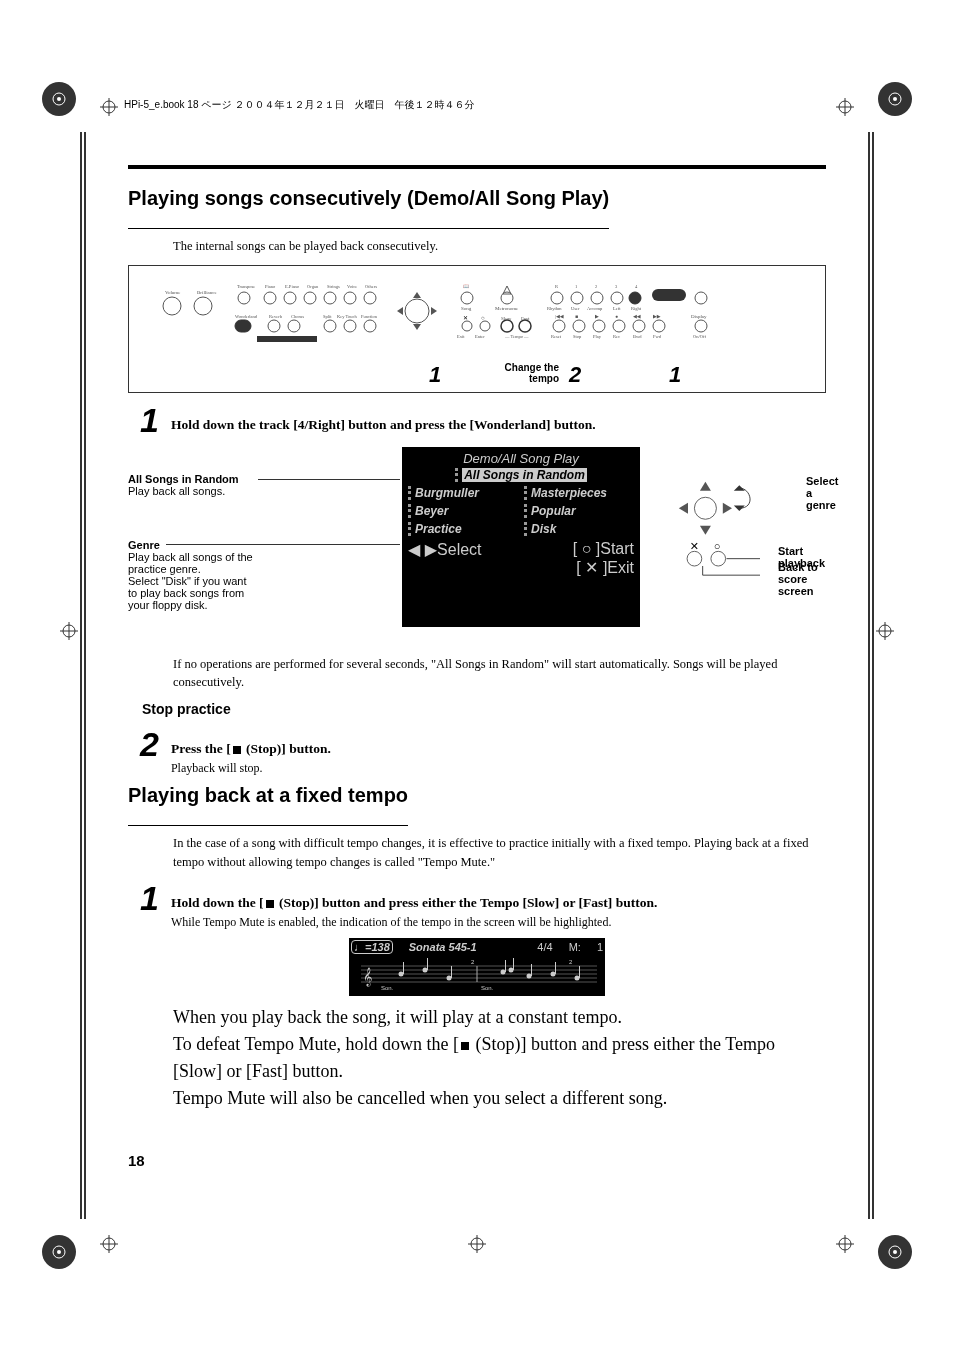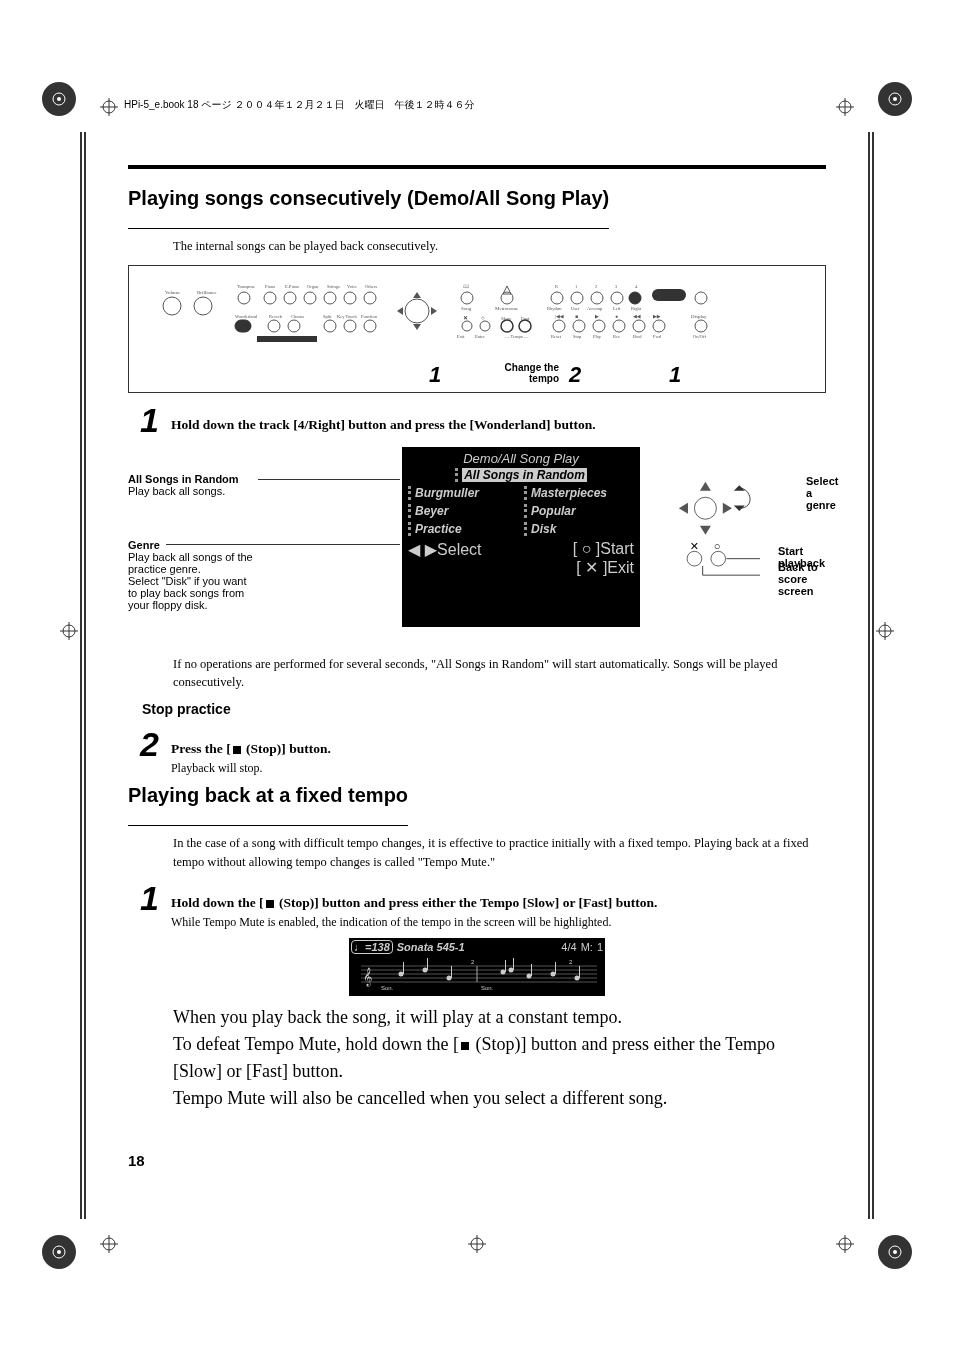--- a/index.html
+++ b/index.html
@@ -42,21 +42,21 @@
   .lcd-item { flex: 1; border-left: 3px dotted #999; padding-left: 4px; position: relative; font-weight:bold; font-style: italic; }
   .lcd-sel { background: #ccc; color: #000; padding: 0 2px; font-weight: bold; font-style: italic; display:inline-block; }
   .lcd-bottom { display: flex; justify-content: space-between; font-size: 16px; margin-top:2px;}
   .lcd-bottom .r { text-align: right; }
   .ann-left { position: absolute; font-family: Arial, sans-serif; font-size: 11px; text-align: left; }
   .ann-title { font-weight: bold; }
   .ann-line { position: absolute; background: #333; height: 1px; }
   .ann-right { position: absolute; font-family: Arial, sans-serif; font-size: 11px; font-weight: bold; }
   .nav { position: absolute; left: 532px; top: 20px; width: 100px; height: 110px; }
   .small-lcd { margin: 8px auto; width: 252px; background:#000; color:#ccc; font-family:Arial,sans-serif; font-size:11px; padding:2px; }
-  .small-lcd .top { display:flex; gap:4px; align-items:center; }
+  .small-lcd .top { display:flex; gap:16px; align-items:center; }
   .small-lcd .tempo { border:1px solid #ccc; border-radius:4px; padding:0 2px; font-weight: bold; font-style: italic; }
   .small-lcd .title { font-weight:bold; font-style: italic; flex:1; }
   .small-lcd .score { height: 38px; background:#000; margin-top:2px; position:relative; }
   .note-body { font-size: 18px; line-height: 1.5; margin-left: 45px; }
   .page-num { position: absolute; left: 128px; bottom: 182px; font-family: Arial, sans-serif; font-weight: bold; font-size: 15px; }
   .sq { display:inline-block; width:8px; height:8px; background:#000; vertical-align:middle; margin:0 2px; }
 </style>
 </head>
 <body>
 

